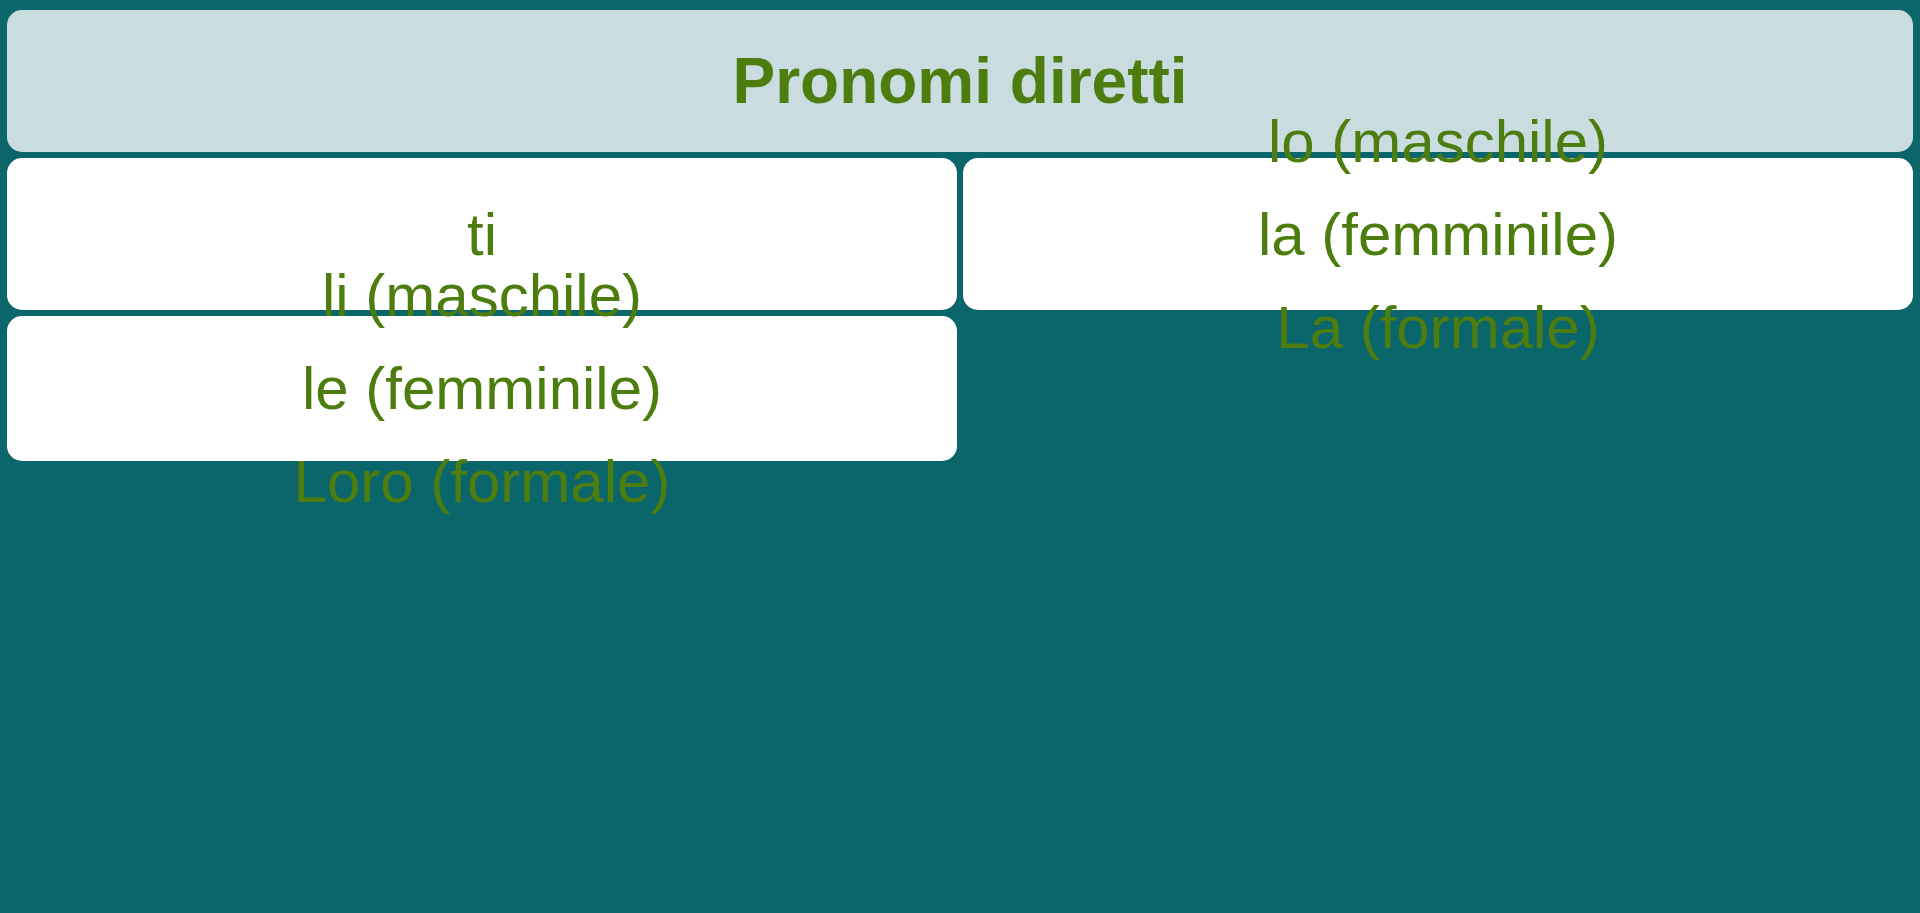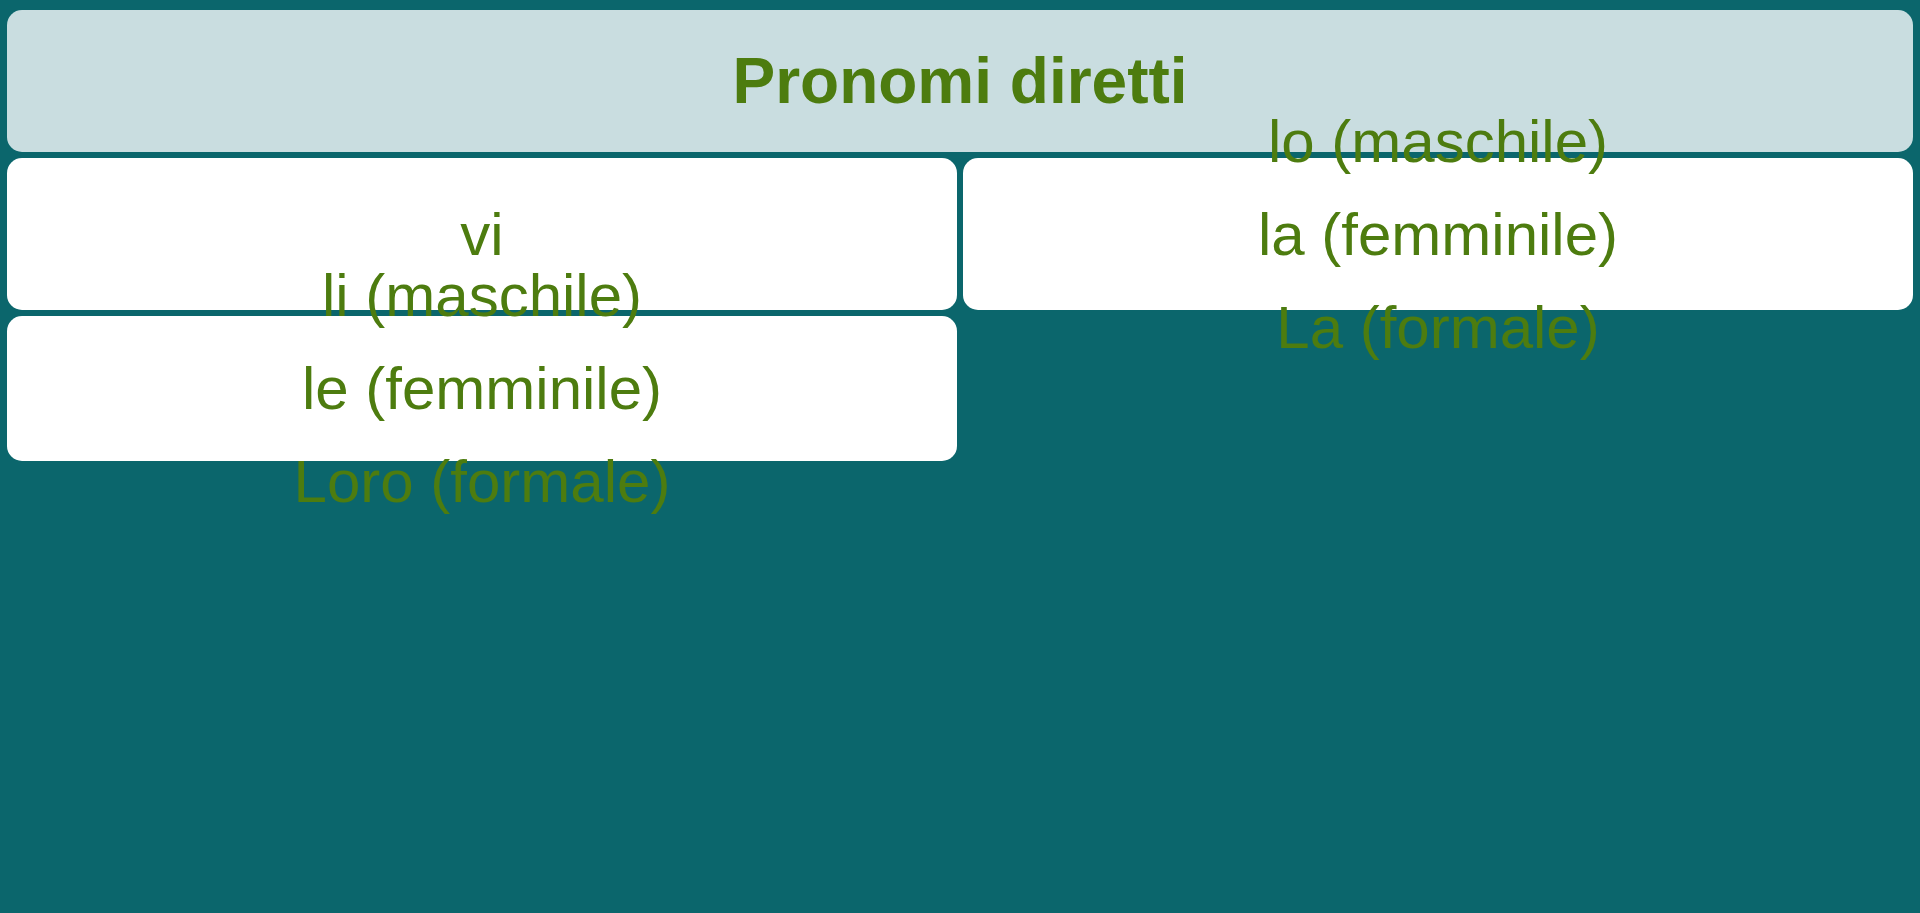--- a/index.html
+++ b/index.html
@@ -55,21 +55,21 @@
 </head>
 <body>
 
 <div class="stage">
   <div class="tbl">
 
     <div class="cell title">Pronomi diretti</div>
 
 
 
-    <div class="cell">vi</div>
+    <div class="cell">ti</div>
 
     <div class="cell">lo (maschile)
 la (femminile)
 La (formale)</div>
     <div class="cell">li (maschile)
 le (femminile)
 Loro (formale)</div>
 
   </div>
 </div>

